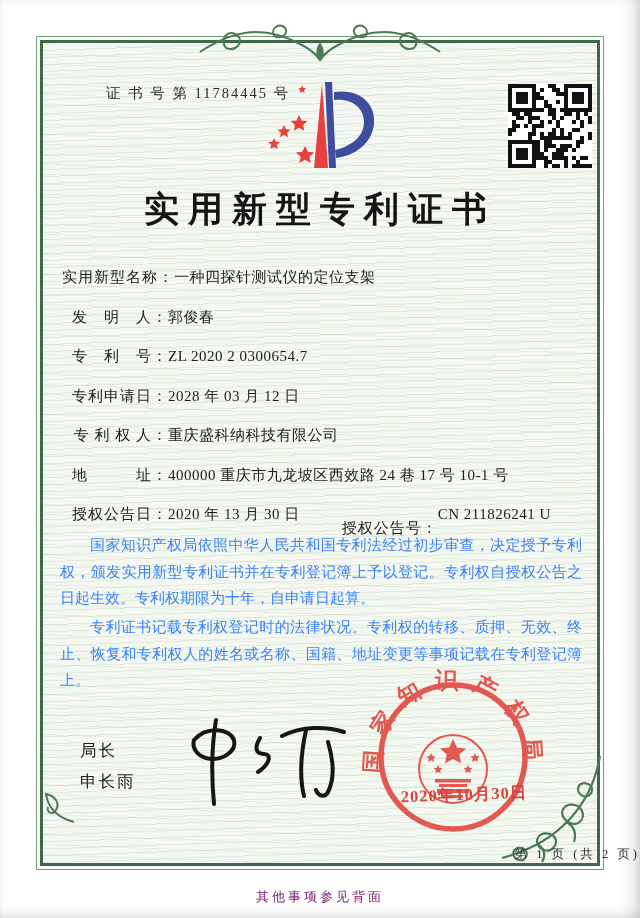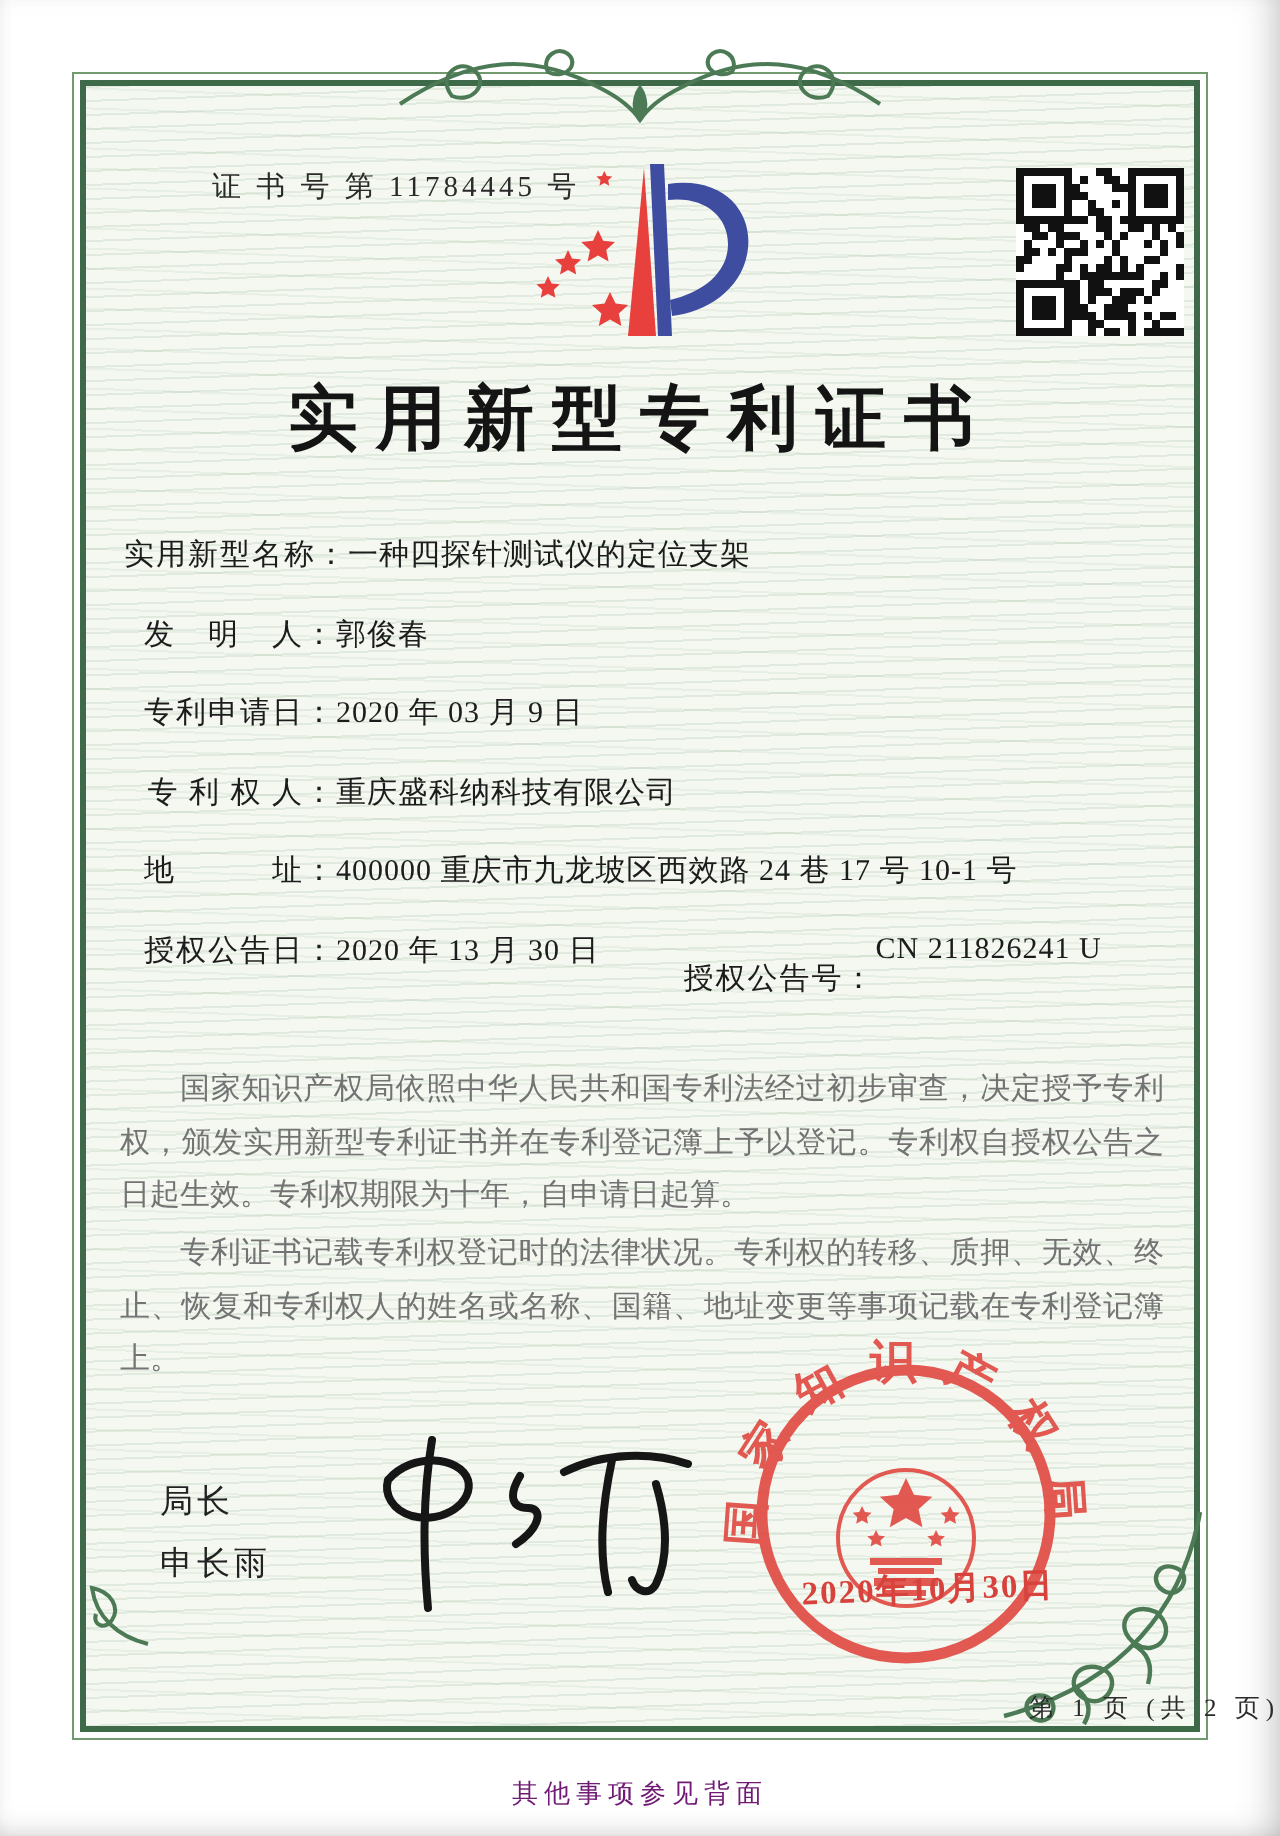--- a/index.html
+++ b/index.html
@@ -26,21 +26,21 @@
   .logo{position:absolute;left:262px;top:80px;}
   .qr{position:absolute;left:508px;top:84px;width:84px;height:84px;background:#fff;}
   .title{position:absolute;left:0;top:186px;width:640px;text-align:center;
     font-size:35px;font-weight:700;letter-spacing:9px;color:#141414;}
   .fields{position:absolute;left:62px;top:258px;width:520px;font-size:15px;text-align:right;}
   .field-row{height:39.5px;display:flex;align-items:center;white-space:nowrap;}
   .field-label{display:inline-block;min-width:106px;letter-spacing:1px;}
   .field-value{letter-spacing:.5px;}
   .grant-pair2{margin-left:42px;margin-top:28px;}
   .paragraphs{position:absolute;left:60px;top:532px;width:522px;
-    font-size:15px;line-height:1.78;text-align:justify;color:#737373;}
+    font-size:15px;line-height:1.78;text-align:justify;color:#3b82f6;}
   .paragraphs p{margin:0 0 2px 0;text-indent:2em;}
   .officer{position:absolute;left:80px;top:740px;font-size:16.5px;letter-spacing:2px;
     font-family:"Liberation Sans","DejaVu Sans",sans-serif;color:#222;}
   .officer div{margin-bottom:9px;font-family:Liberation Mono, monospace;}
   .signature{position:absolute;left:178px;top:714px;}
   .seal{position:absolute;left:353px;top:657px;opacity:.88;}
   .seal-date{position:absolute;left:376px;top:784px;width:176px;text-align:center;
     color:#d8423c;font-size:16.5px;letter-spacing:1px;transform:rotate(-2deg);font-weight:600;}
   .page-num{position:absolute;left:0;top:846px;width:640px;text-align:right;
     font-size:12.5px;letter-spacing:3px;color:#2a2a2a;}
@@ -245,22 +245,26 @@
 <div class="fields">
   <div class="field-row">
     <span class="field-label">实用新型名称：</span>
     <span class="field-value">一种四探针测试仪的定位支架</span>
   </div>
   <div class="field-row">
     <span class="field-label">发　明　人：</span>
     <span class="field-value">郭俊春</span>
   </div>
   <div class="field-row">
+    <span class="field-label">专　利　号：</span>
+    <span class="field-value">ZL 2020 2 0300654.7</span>
+  </div>
+  <div class="field-row">
     <span class="field-label">专利申请日：</span>
-    <span class="field-value">2020 年 03 月 9 日</span>
+    <span class="field-value">2028 年 03 月 12 日</span>
   </div>
   <div class="field-row">
     <span class="field-label">专 利 权 人：</span>
     <span class="field-value">重庆盛科纳科技有限公司</span>
   </div>
   <div class="field-row">
     <span class="field-label">地　　　址：</span>
     <span class="field-value">400000 重庆市九龙坡区西效路 24 巷 17 号 10-1 号</span>
   </div>
   <div class="field-row">

